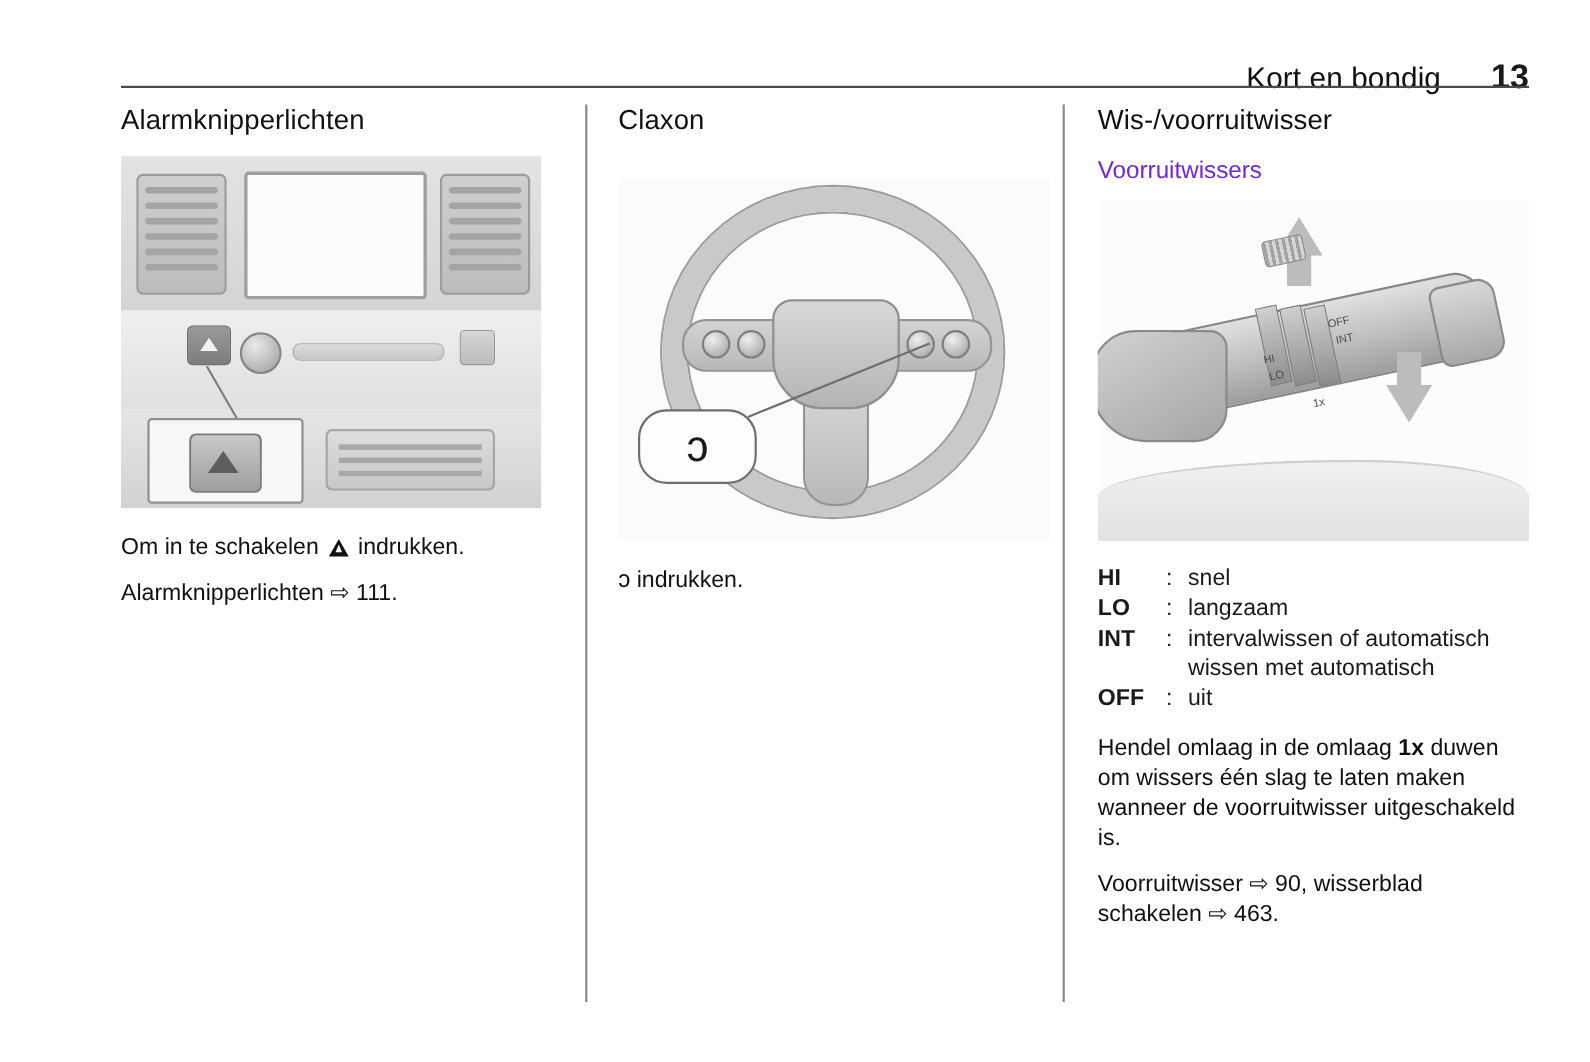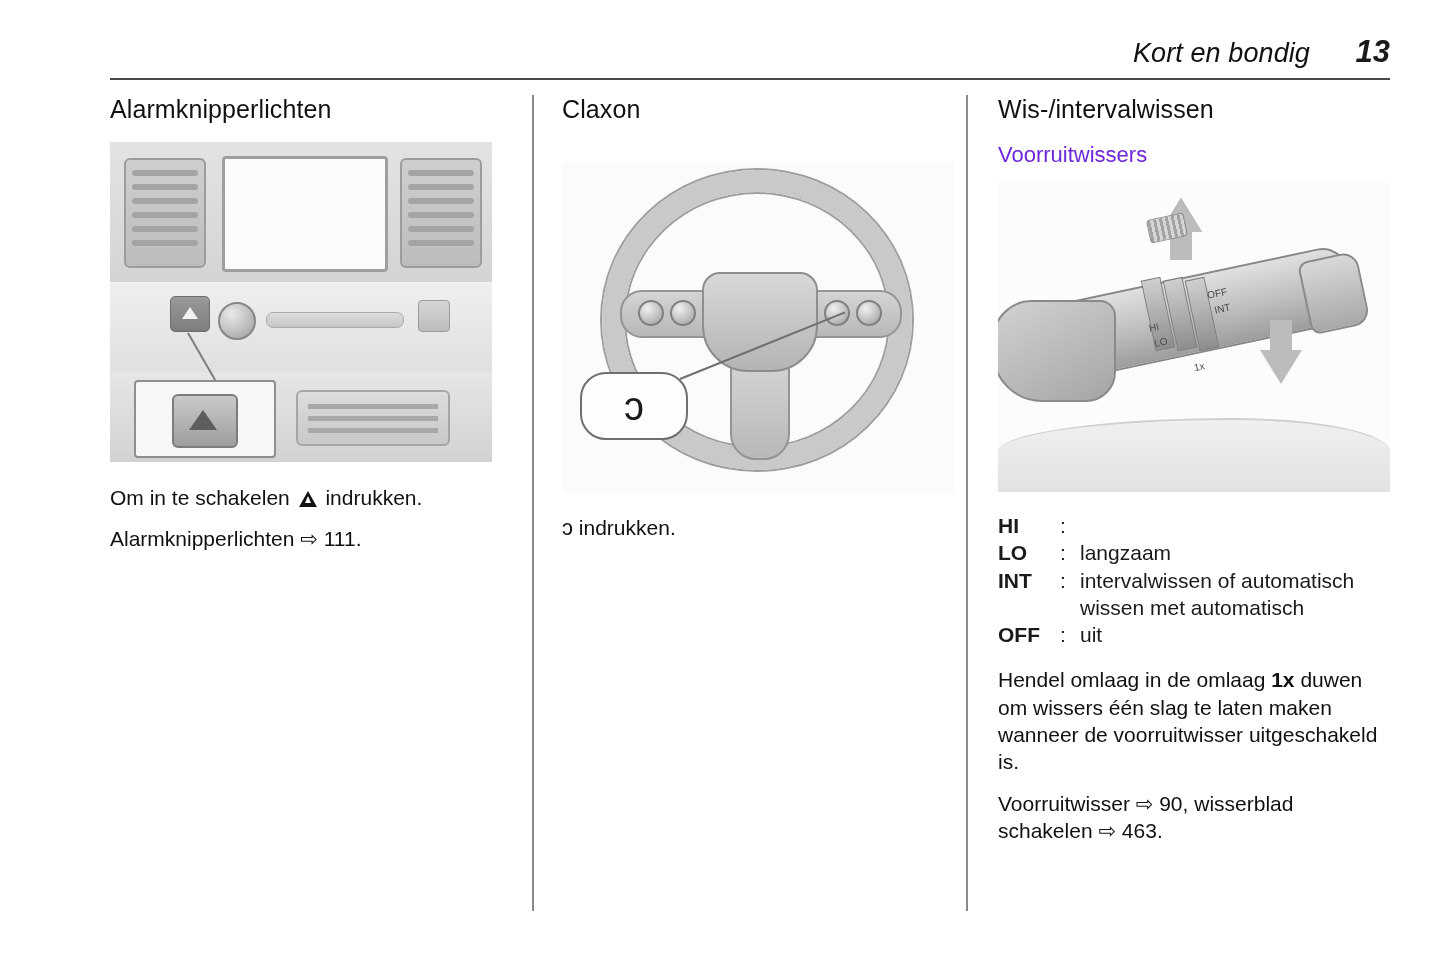--- a/index.html
+++ b/index.html
@@ -12,27 +12,26 @@
     height: 965px;
     font-family: "Liberation Sans", sans-serif;
     color: #1a1a1a;
     position: relative;
     overflow: hidden;
   }
 
   
   .page-header {
     position: absolute;
-    top: 34px;
+    top: 52px;
     left: 110px;
     width: 1280px;
     display: flex;
     justify-content: flex-end;
     align-items: baseline;
-    font-style: italic;
   }
   .header-title {
     font-size: 27px;
     color: #111;
     letter-spacing: 0.1px;
   }
   .header-pageno {
     font-size: 31px;
     font-weight: bold;
     margin-left: 42px;
@@ -426,21 +425,21 @@
 
     <p class="body">
       <span class="horn-glyph">ᴐ</span>
       <span>indrukken.</span>
     </p>
   </div>
 
   <div class="col-divider"></div>
 
   <div class="col col-3">
-    <h2 class="sec-title">Wis-/intervalwissen</h2>
+    <h2 class="sec-title">Wis-/voorruitwisser</h2>
     <h3 class="sub-title">Voorruitwissers</h3>
 
     <div class="figure fig-stalk">
       <div class="arrow-up-stem"></div>
       <div class="arrow-up"></div>
       <div class="knurl"></div>
       <div class="stalk-body"></div>
       <div class="stalk-ring ring-a"></div>
       <div class="stalk-ring ring-b"></div>
       <div class="stalk-ring ring-c"></div>
@@ -455,20 +454,21 @@
       <div class="arrow-dn-stem"></div>
       <div class="arrow-dn"></div>
       <div class="stalk-base"></div>
       <div class="ground"></div>
     </div>
 
     <div class="deflist">
       <div class="defrow">
         <span class="defterm">HI</span>
         <span class="defcolon">:</span>
+        <span class="defdesc">snel</span>
       </div>
       <div class="defrow">
         <span class="defterm">LO</span>
         <span class="defcolon">:</span>
         <span class="defdesc">langzaam</span>
       </div>
       <div class="defrow">
         <span class="defterm">INT</span>
         <span class="defcolon">:</span>
         <span class="defdesc">

